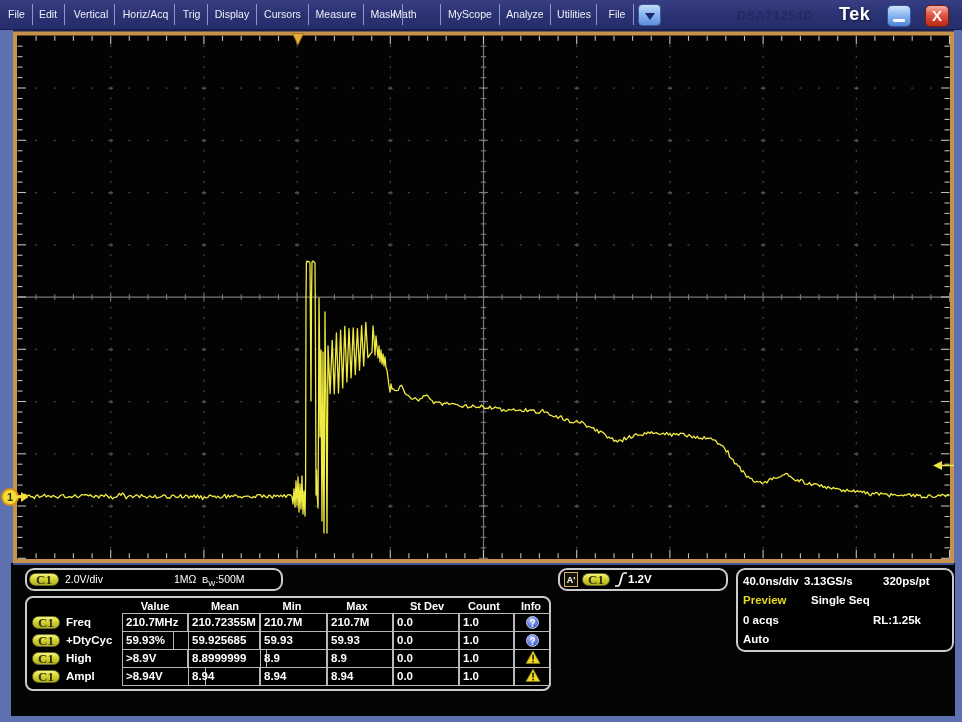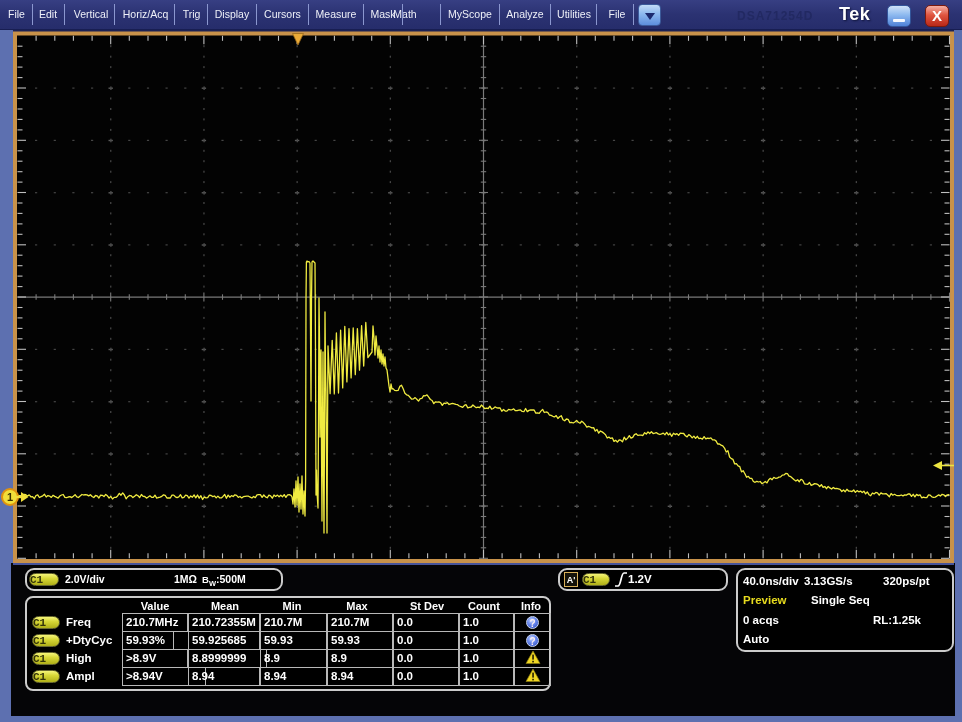--- a/index.html
+++ b/index.html
@@ -28,24 +28,24 @@
 #botpanel { position:absolute; left:11px; top:563px; width:944px; height:153px; background:#050507; }
 #botpanel .seam { position:absolute; left:2px; top:0; width:941px; height:2px; background:#47549a; }
 .rbox { position:absolute; background:#000; border:2px solid #cccccc; border-radius:9px; }
 #box1 { left:25px; top:568px; width:258px; height:23px; }
 #box2 { left:558px; top:568px; width:170px; height:23px; }
 #box3 { left:736px; top:568px; width:218px; height:84px; }
 #tablebox { left:25px; top:596px; width:526px; height:95px; border-radius:8px; }
 .c1badge { position:absolute; width:28px; height:13px; border-radius:7px;
   background:linear-gradient(180deg,#f4f47a 0%,#d8d838 40%,#b0b018 100%);
   border:1px solid #6a6a30; display:inline-block; }
-.c1t { display:block; font-size:11px; font-weight:bold; color:#33330a; line-height:12px;
-  font-family:Liberation Mono, monospace; }
+.c1t { display:block; text-align:center; font-size:13px; font-weight:bold; color:#33330a; line-height:12px;
+  font-family:Liberation Serif, serif; }
 .wlab { position:absolute; color:#fff; font-weight:bold; font-size:11.5px; line-height:19px; white-space:nowrap; }
-.wlab1 { position:absolute; color:#fff; font-weight:bold; font-size:10.5px; line-height:19px; white-space:nowrap; }
+.wlab1 { position:absolute; color:#fff; font-weight:normal; font-size:10.5px; line-height:19px; white-space:nowrap; }
 #box1 .c1badge { left:2px; top:3px; width:30px; }
 #box2 .c1badge { left:19px; top:3px; }
 .th { position:absolute; top:2px; transform:translateX(-50%); color:#fff; font-weight:bold; font-size:11px; }
 .cell { position:absolute; height:19px; border:1px solid #b8b8b8; color:#fff; font-weight:bold;
   font-size:11.5px; line-height:17px; padding-left:3px; white-space:nowrap; overflow:hidden; }
 .icell { text-align:center; padding-left:0; }
 .rowlab { position:absolute; color:#fff; font-weight:bold; font-size:11.5px; line-height:19px; }
 .qicon { display:inline-block; width:13px; height:13px; border-radius:50%; margin-top:2px;
   background:radial-gradient(circle at 42% 32%,#cfdcff 0%,#6d8cee 40%,#2644bd 100%);
   border:1px solid #c8d4ee;

